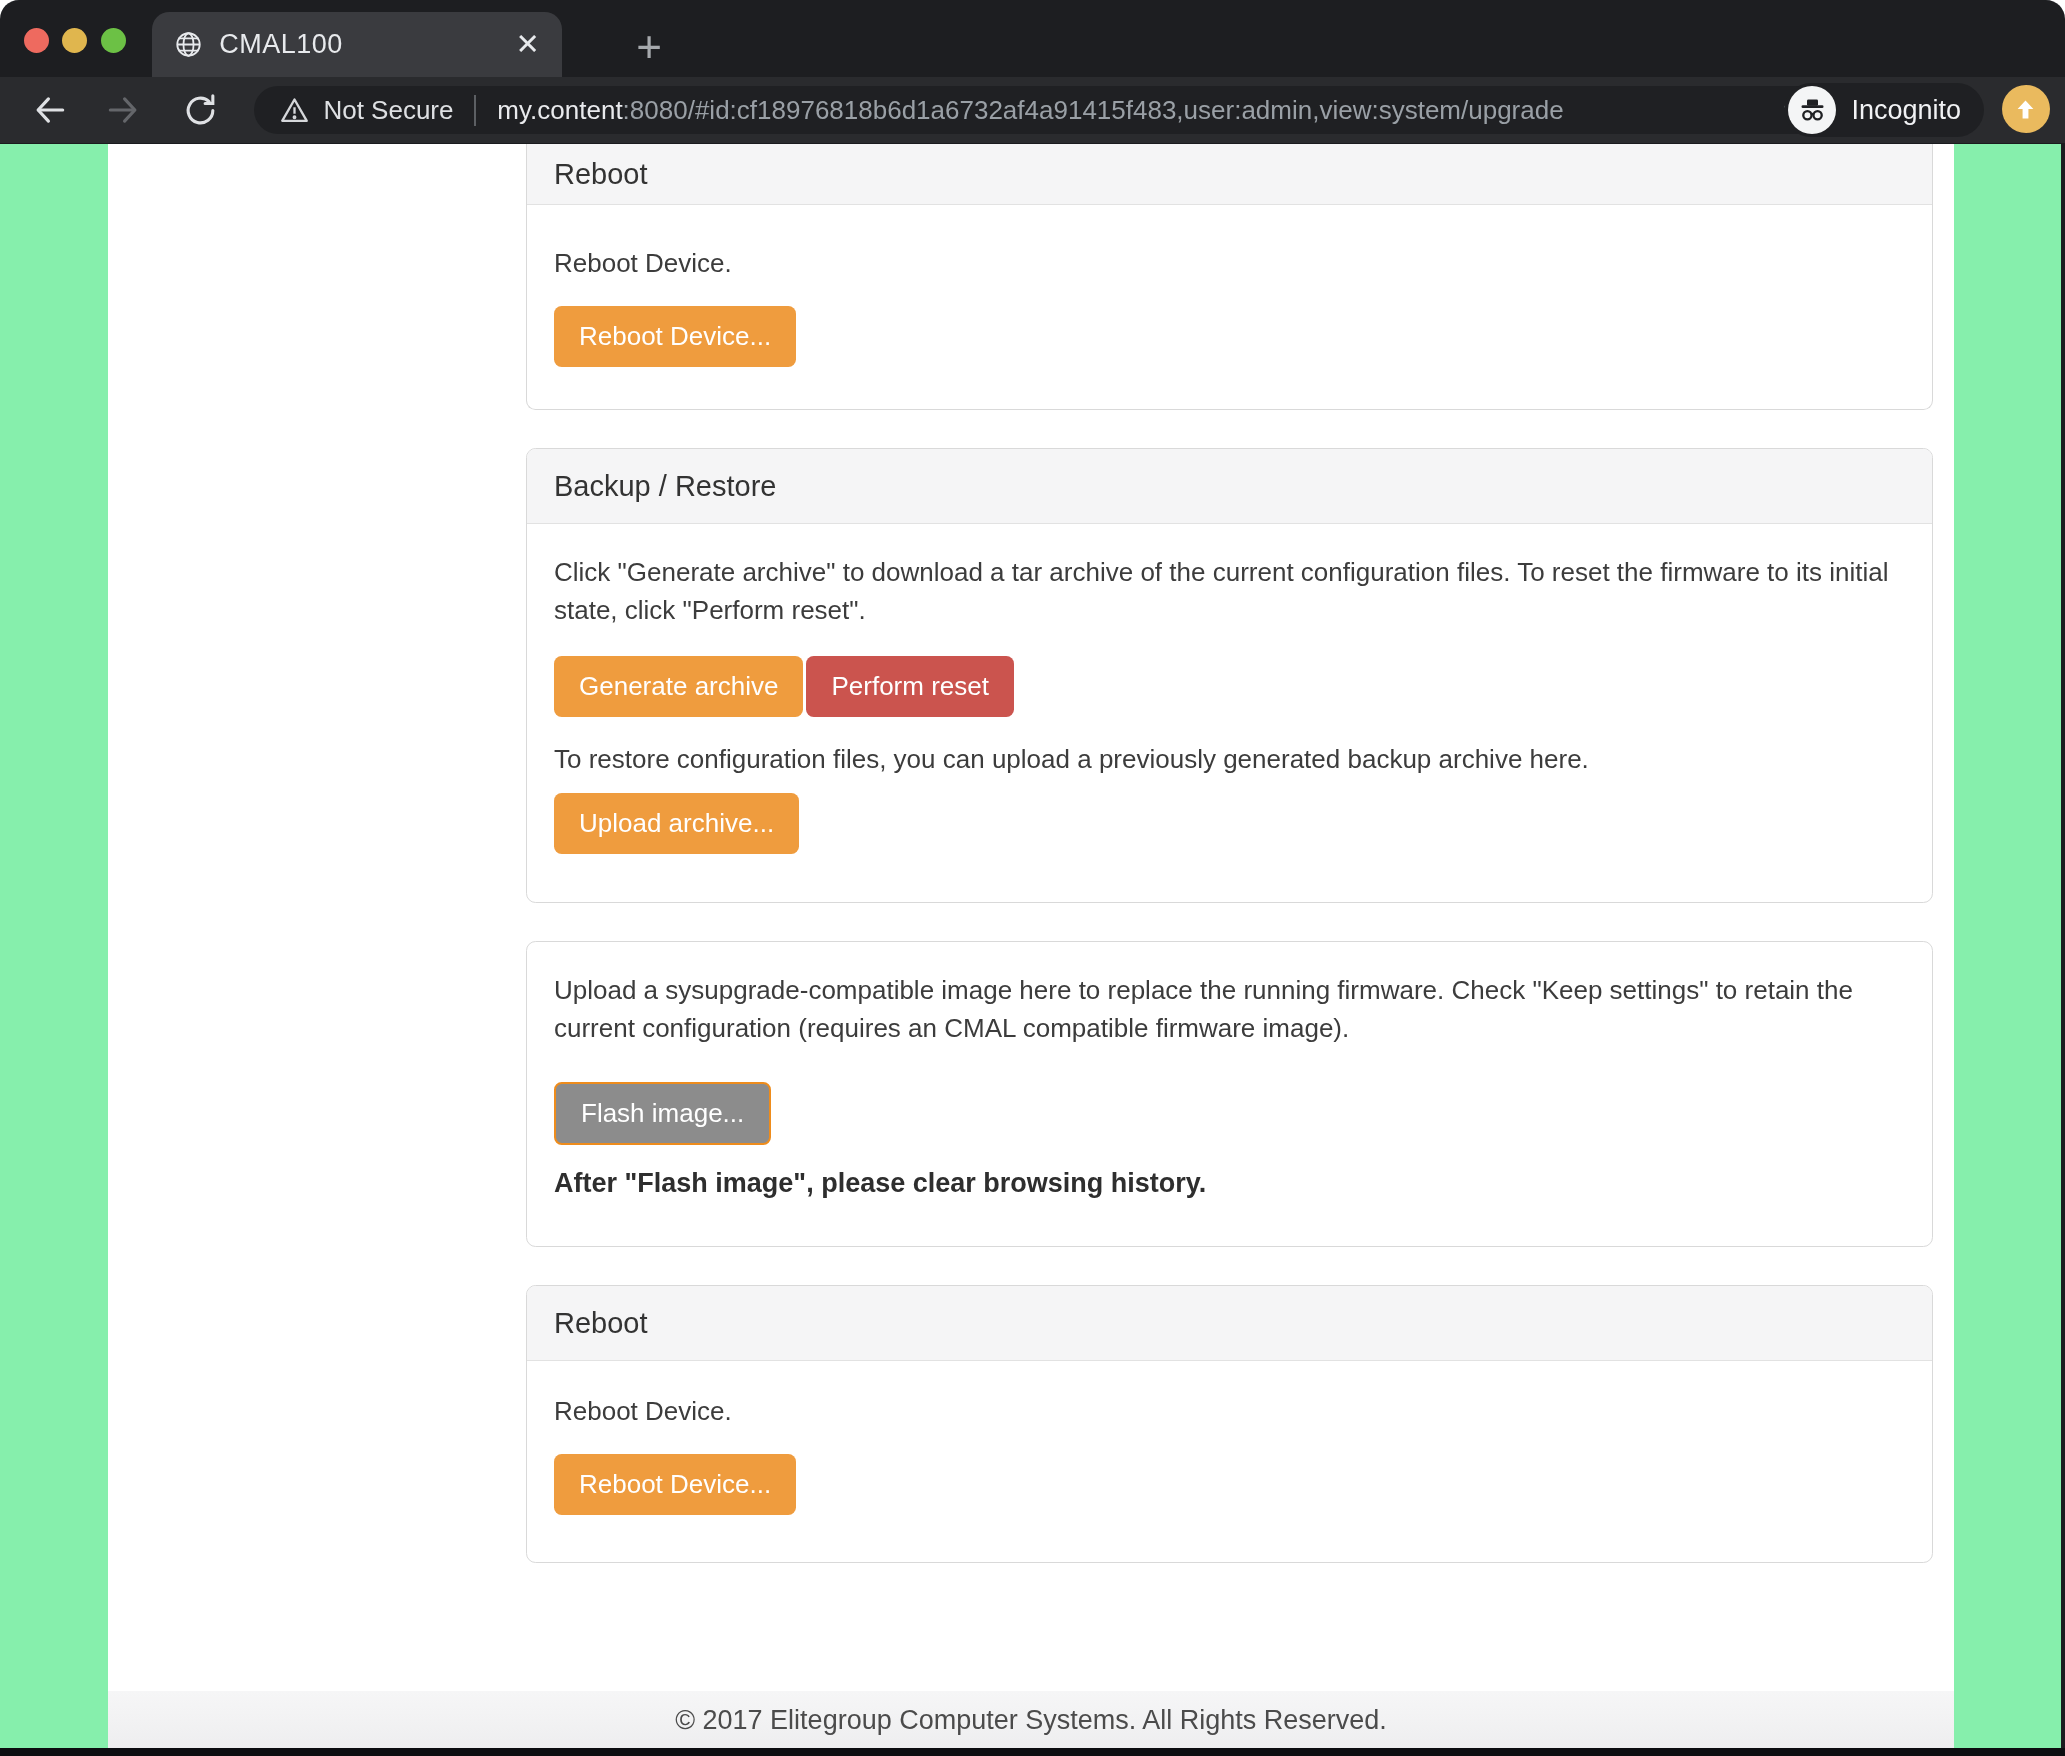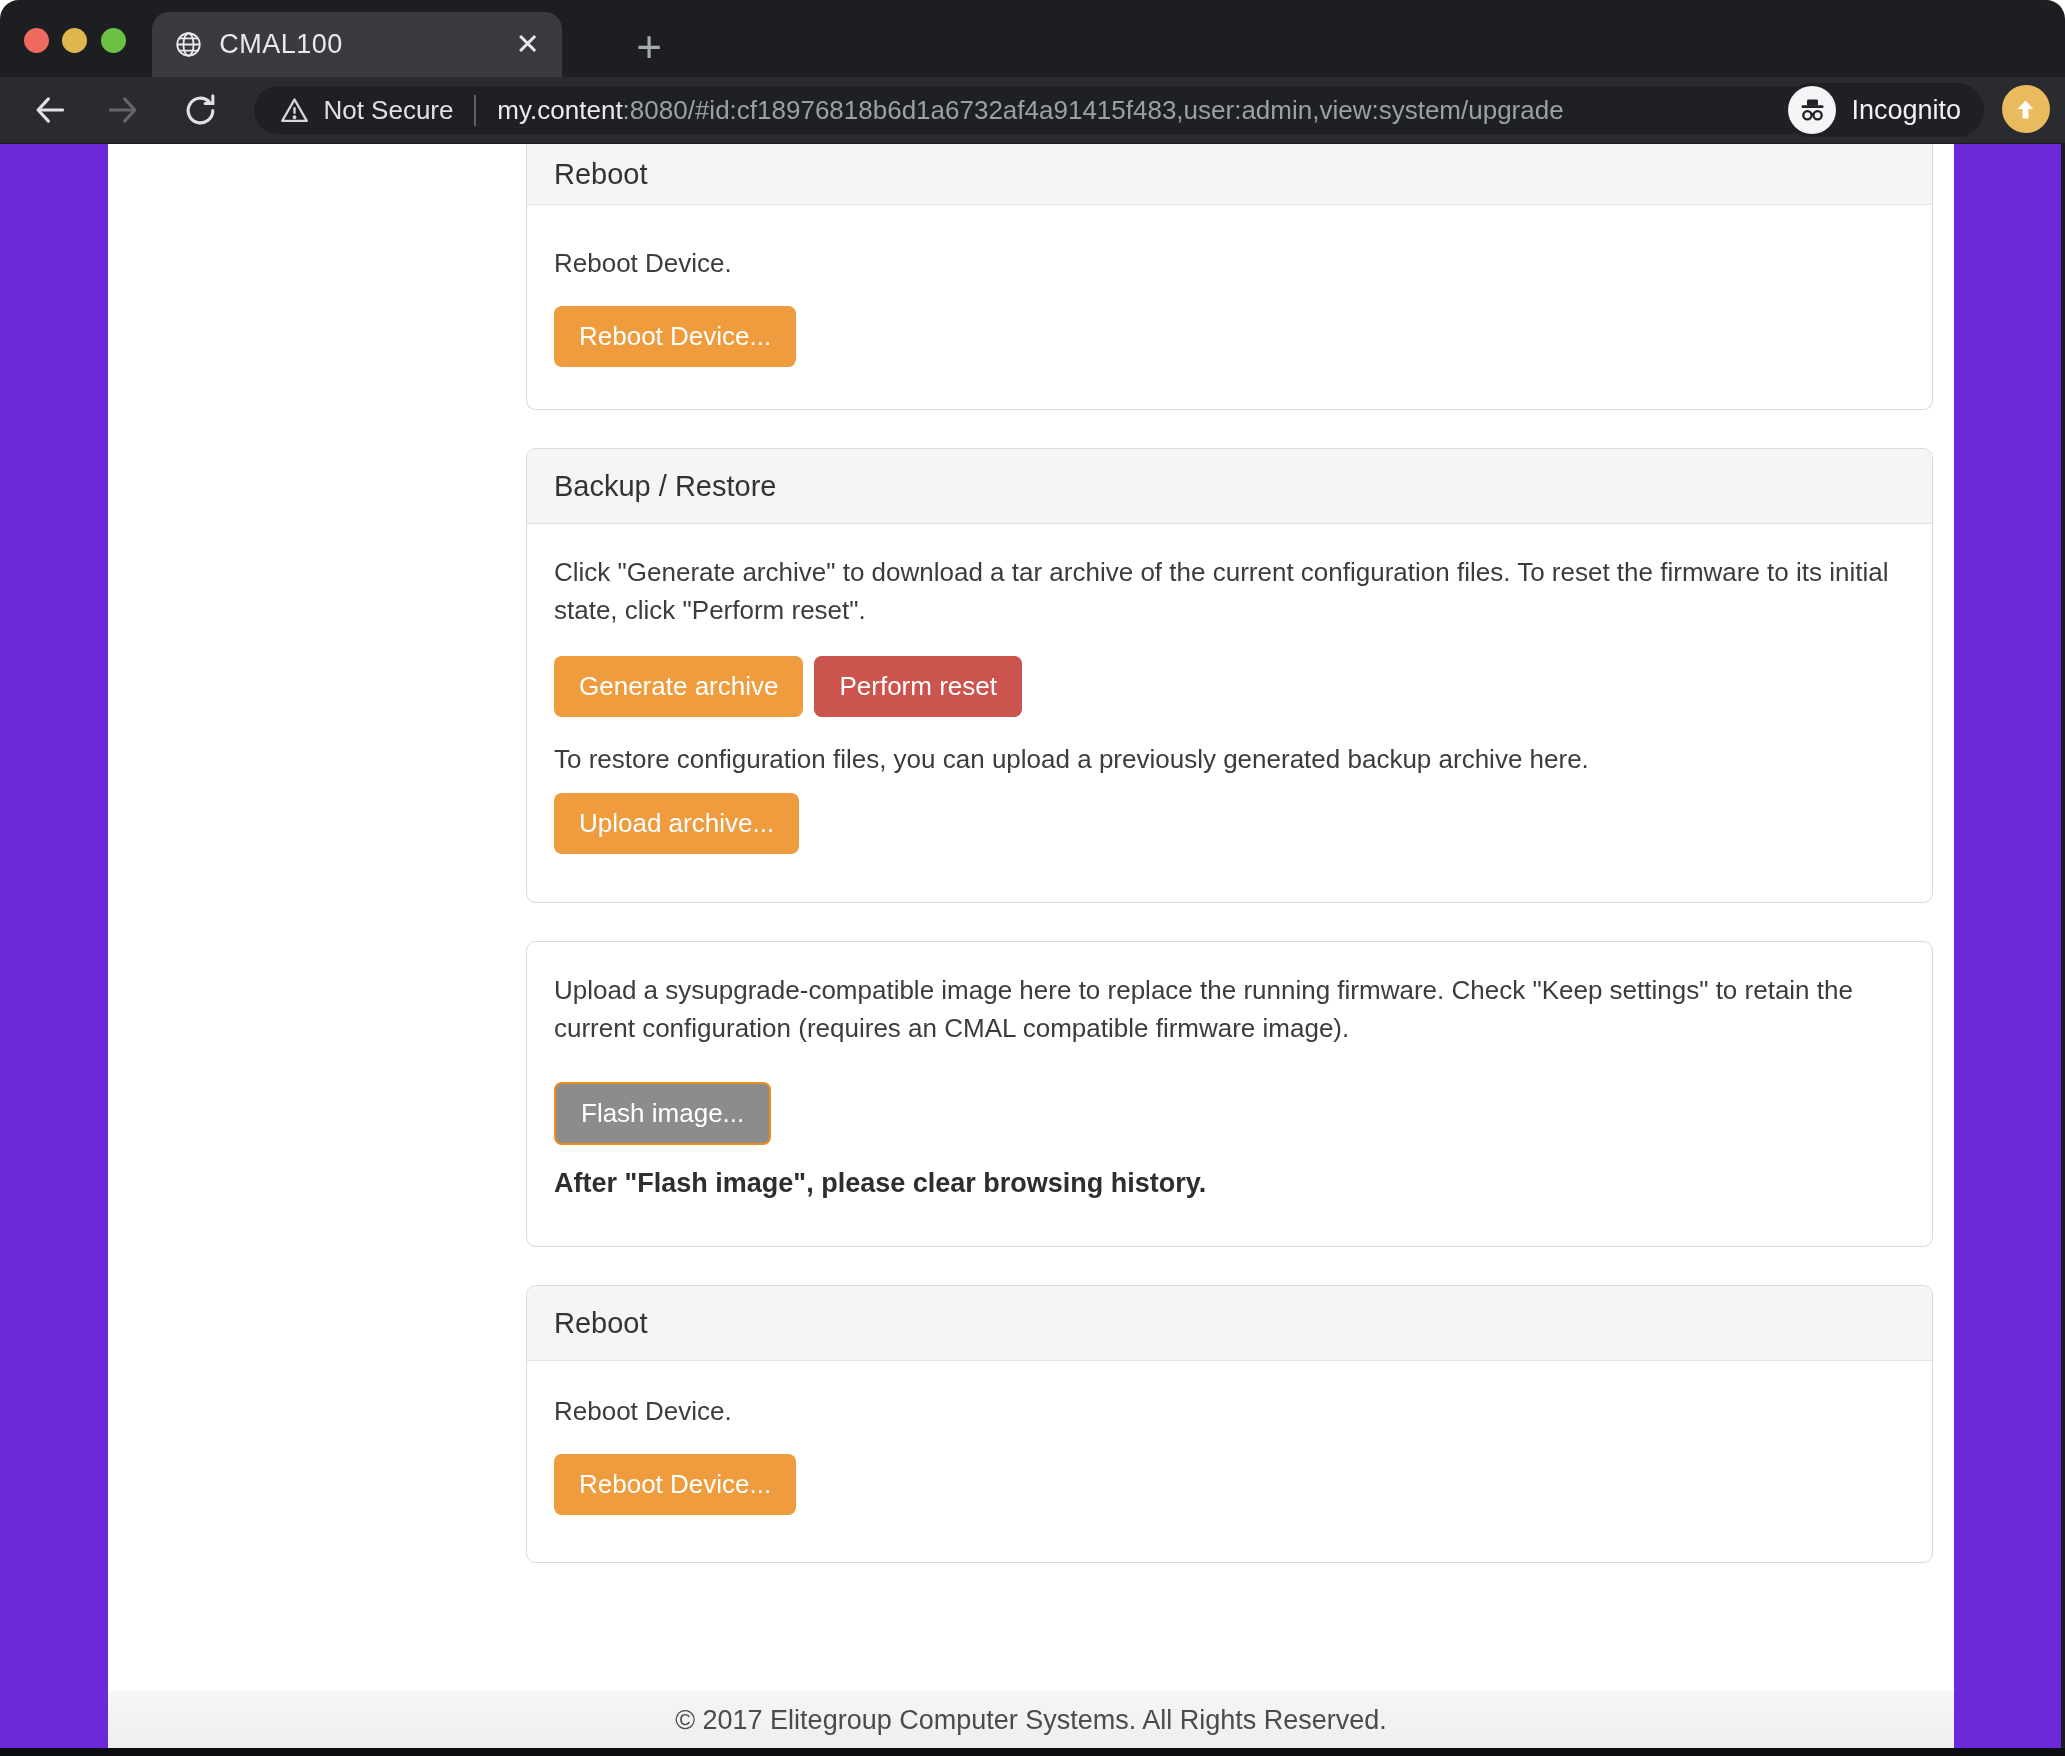--- a/index.html
+++ b/index.html
@@ -29,40 +29,40 @@
   .url{font-size:26px;white-space:nowrap;overflow:hidden;flex:1;}
   .url .host{color:#e9eaed;}
   .url .rest{color:#9aa0a6;}
   .star{margin-left:11.5px;flex:0 0 auto;}
   .incog-pill{position:absolute;right:81px;top:83px;height:54px;background:#1f2023;border-radius:27px;display:flex;align-items:center;padding:0 23px 0 3.8px;}
   .incog-circle{width:48px;height:48px;border-radius:50%;background:#f4f5f6;display:flex;align-items:center;justify-content:center;}
   .incog-label{color:#f1f2f4;font-size:27px;margin-left:15.4px;}
   .update-badge{position:absolute;right:15.4px;top:85px;width:48px;height:48px;border-radius:50%;background:#eaba5e;display:flex;align-items:center;justify-content:center;color:#ffffff;font-size:29px;font-weight:700;}
 
   
-  .page{position:absolute;left:0;top:144px;width:2065px;height:1612px;background:#6d28d9;}
+  .page{position:absolute;left:0;top:144px;width:2065px;height:1612px;background:#86efac;}
   .page-right-border{position:absolute;right:0;top:0;width:3.8px;height:1604px;background:#1b1c1f;}
   .sheet{position:absolute;left:108px;top:0;width:1846px;height:1547px;background:#ffffff;}
   .content{position:absolute;left:526px;top:0;width:1407px;}
 
   .card{box-sizing:border-box;width:1407px;background:#ffffff;border:1.9px solid #d9d9d9;border-radius:9.6px;margin-bottom:38px;overflow:hidden;}
   .card.cut-top{border-top:none;border-radius:0 0 9.6px 9.6px;}
   .card-header{background:#f5f5f6;border-bottom:1.9px solid #e2e2e2;padding:0 27px;display:flex;align-items:center;box-sizing:border-box;}
   .card-header.h-full{height:75px;}
   .card-header.h-cut{height:61px;}
   .card-title{font-size:29px;font-weight:500;color:#333333;}
   .card-body{padding:0 27px;color:#3c3c3c;}
   .para{font-size:26px;line-height:38px;color:#3c3c3c;}
   .note{font-size:27px;font-weight:700;color:#2e2e2e;}
 
   .btn{display:inline-flex;align-items:center;justify-content:center;height:61px;padding:0 25px;border-radius:7.7px;font-size:26px;color:#ffffff;border:none;font-family:"Liberation Sans",sans-serif;white-space:nowrap;}
   .btn-orange{background:#ef9c3e;}
   .btn-red{background:#cb544e;}
   .btn-flash{background:#8c8c8c;border:2.9px solid #ee8c1c;height:63px;box-sizing:border-box;}
-  .btn-row{display:flex;gap:11px;}
+  .btn-row{display:flex;gap:3px;}
 
   .footer{position:absolute;left:108px;top:1547px;width:1846px;height:58px;background:linear-gradient(#f6f6f7,#eeeeef);display:flex;align-items:center;justify-content:center;}
   .footer-text{font-size:27px;color:#4b4b4b;}
   .bottom-strip{position:absolute;left:0;top:1604px;width:2065px;height:7.7px;background:#0c0d10;}
 
   svg{display:block;}
 </style>
 </head>
 <body>
 

